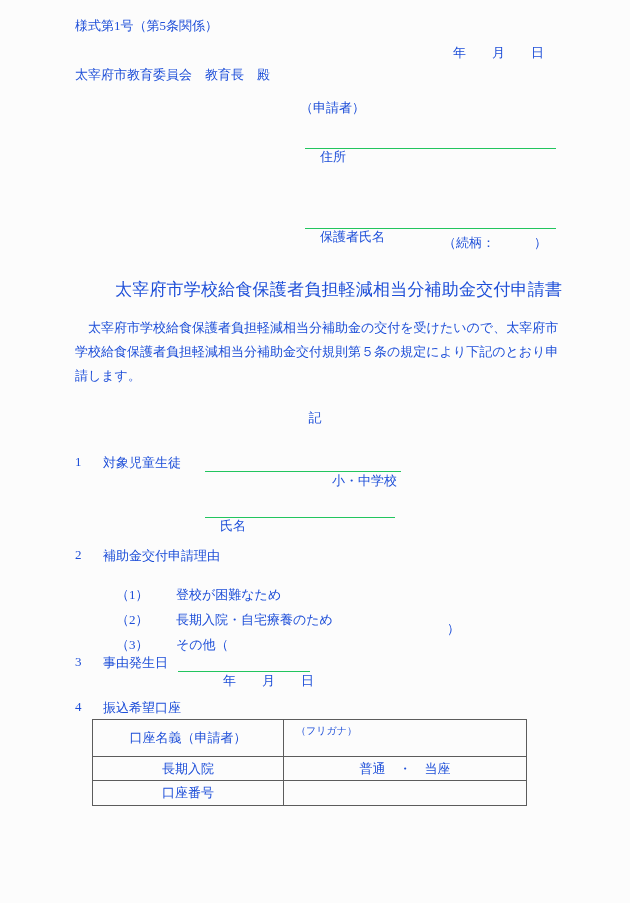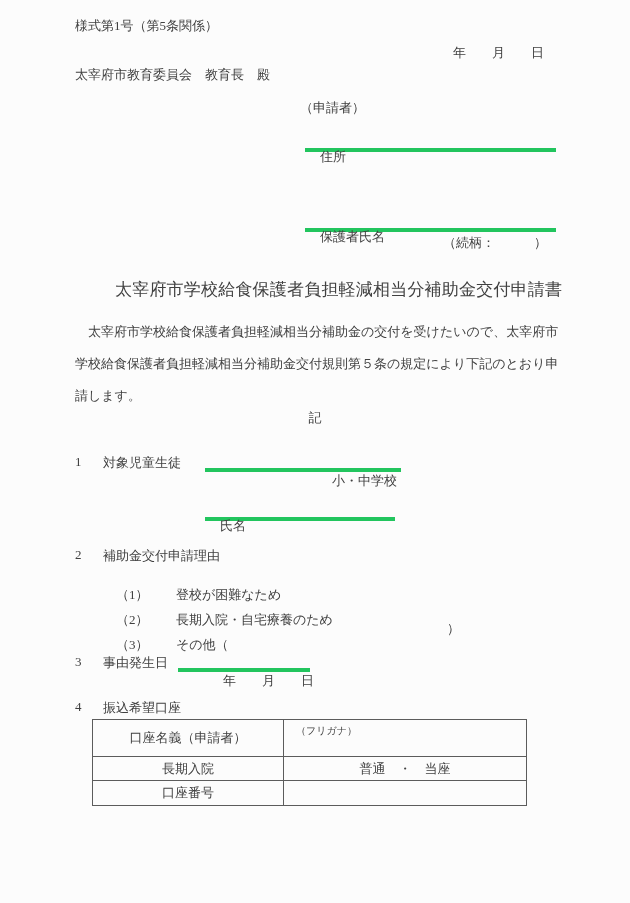--- a/index.html
+++ b/index.html
@@ -2,38 +2,38 @@
 <html><head>
 <meta charset="utf-8">
 <style>
   html,body{margin:0;padding:0;background:#e8e8e8;}
   .page{
     position:relative;
     width:630px;height:903px;
     margin:0 auto;
     background:#fcfcfc;
     font-family:"Liberation Serif","DejaVu Serif",serif;
-    color:#404040;
+    color:#1d4ed8;
     font-size:13px;
     overflow:hidden;
   }
   .abs{position:absolute;white-space:pre;}
   .field-line{
     position:absolute;
     height:18px;line-height:18px;
-    border-bottom:4px solid #22c55e;
+    border-bottom:1px solid #22c55e;
     box-sizing:content-box;
     white-space:pre;
   }
   .field-line .lbl{padding-left:2px;}
   .doc-title{font-size:17px;letter-spacing:.2px;}
   .paragraph{
     position:absolute;
     left:75px;top:316px;width:486px;
-    line-height:32px;
+    line-height:24px;
     text-align:left;
     white-space:normal;
   }
   .record-marker{position:absolute;left:0;width:100%;text-align:center;top:409px;}
   .opt-row{position:absolute;left:103px;white-space:pre;}
   .opt-num{display:inline-block;width:60px;}
   table.acct{
     position:absolute;left:92px;top:719px;
     border-collapse:collapse;
     width:435px;

